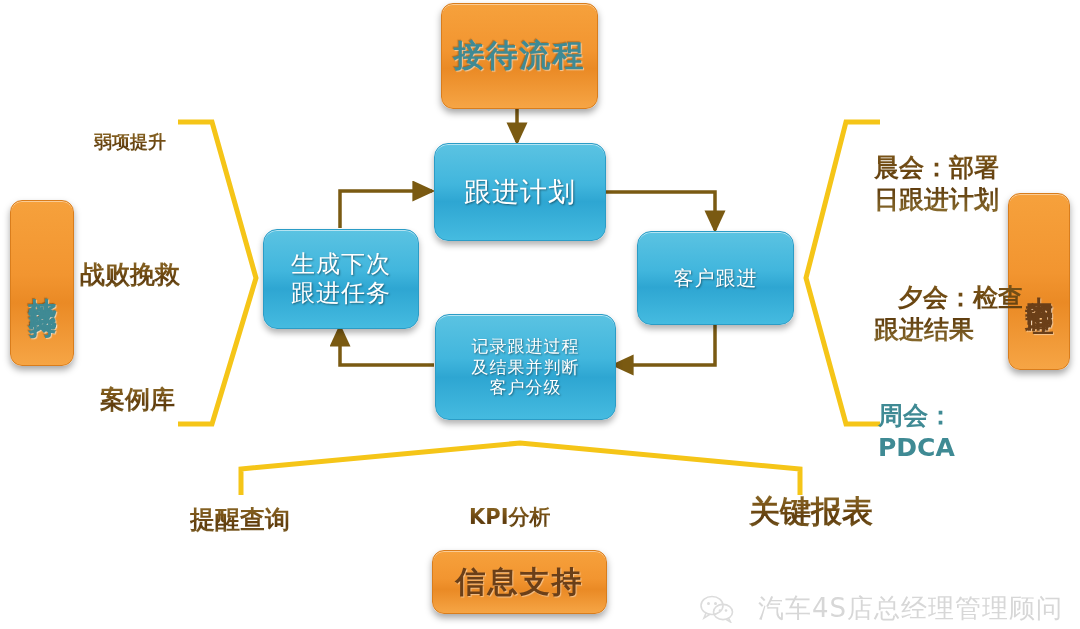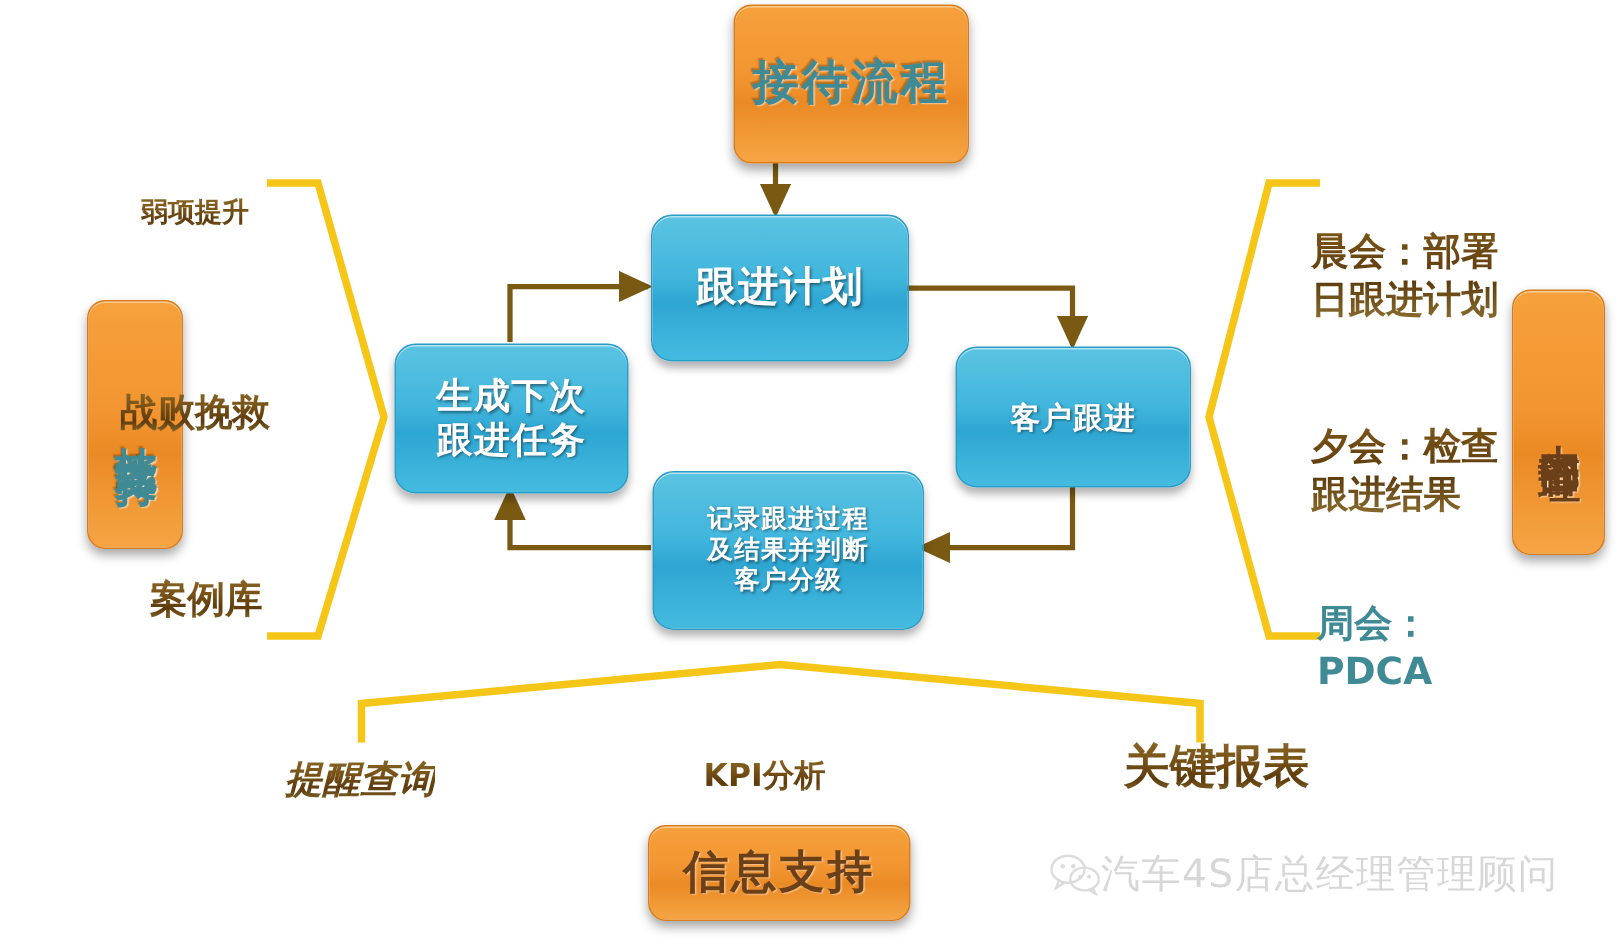--- a/index.html
+++ b/index.html
@@ -31,21 +31,21 @@
     position: absolute;
     border-radius: 14px;
     background: linear-gradient(to bottom, #5bc3e2 0%, #41b6dd 42%, #2ea6d2 60%, #45bbe0 100%);
     border: 1px solid #2b9cc6;
     box-shadow: 0 4px 6px rgba(0,0,0,0.30), inset 0 1px 0 rgba(255,255,255,0.55);
     display: flex;
     align-items: center;
     justify-content: center;
     text-align: center;
     color: #ffffff;
-    font-weight: bold;
+    font-weight: normal;
     letter-spacing: 1px;
     text-shadow: 1px 1px 2px rgba(0,0,0,0.45);
     line-height: 1.22;
   }
 
   
   .orangebox {
     position: absolute;
     border-radius: 12px;
     background: linear-gradient(to bottom, #f6a13c 0%, #f29530 45%, #ea8a25 62%, #f6a545 100%);
@@ -55,21 +55,20 @@
     align-items: center;
     justify-content: center;
     text-align: center;
     font-weight: bold;
     letter-spacing: 2px;
     line-height: 1.15;
   }
   .orange-teal-text {
     color: #3f8a94;
     text-shadow: 1px 1px 1px rgba(255,255,255,0.55), -1px -1px 1px rgba(0,0,0,0.25);
-    margin-left: 48px;
   }
   .orange-brown-text {
     color: #6b3f18;
     text-shadow: 1px 1px 1px rgba(255,255,255,0.45);
     align-items: center;
   }
   .vertical-text {
     writing-mode: vertical-rl;
     text-orientation: upright;
     letter-spacing: 4px;
@@ -92,25 +91,26 @@
     background: none;
     -webkit-text-fill-color: #3f8a94;
     color: #3f8a94;
   }
 
   
   #watermark {
     position: absolute;
     display: flex;
     align-items: center;
-    gap: 0;
+    gap: 24px;
     color: #d7d7d7;
     font-size: 26px;
     letter-spacing: 1px;
     white-space: nowrap;
+    margin-top: 26px;
   }
   #watermark svg { display: block; }
 </style>
 </head>
 <body>
 
 <div id="stage">
 
   <svg class="svg-layer" viewBox="0 0 1080 629">
     <defs>
@@ -182,30 +182,30 @@
   <div class="side-label" style="left:100px; top:384px; font-size:25px;">
     <span>案例库</span>
   </div>
 
   <div class="side-label" style="left:874px; top:121px; font-size:25px; white-space:pre-line;">
     <span style="white-space:pre-line;">晨会：部署
 日跟进计划</span>
   </div>
 
   <div class="side-label" style="left:874px; top:251px; font-size:25px; white-space:pre-line;">
-    <span style="white-space:pre-line;">夕会：检查
+    <span style="white-space:pre-line;margin-left:24px;">夕会：检查
 跟进结果</span>
   </div>
 
   <div class="side-label teal-label" style="left:878px; top:369px; font-size:25px; white-space:pre-line;">
     <span style="white-space:pre-line;">周会：
 PDCA</span>
   </div>
 
-  <div class="side-label" style="left:190px; top:504px; font-size:25px;font-style:italic;">
+  <div class="side-label" style="left:190px; top:504px; font-size:25px;">
     <span>提醒查询</span>
   </div>
 
   <div class="side-label" style="left:469px; top:504px; font-size:21px;">
     <span>KPI分析</span>
   </div>
 
   <div class="side-label" style="left:749px; top:492px; font-size:31px;">
     <span>关键报表</span>
   </div>

